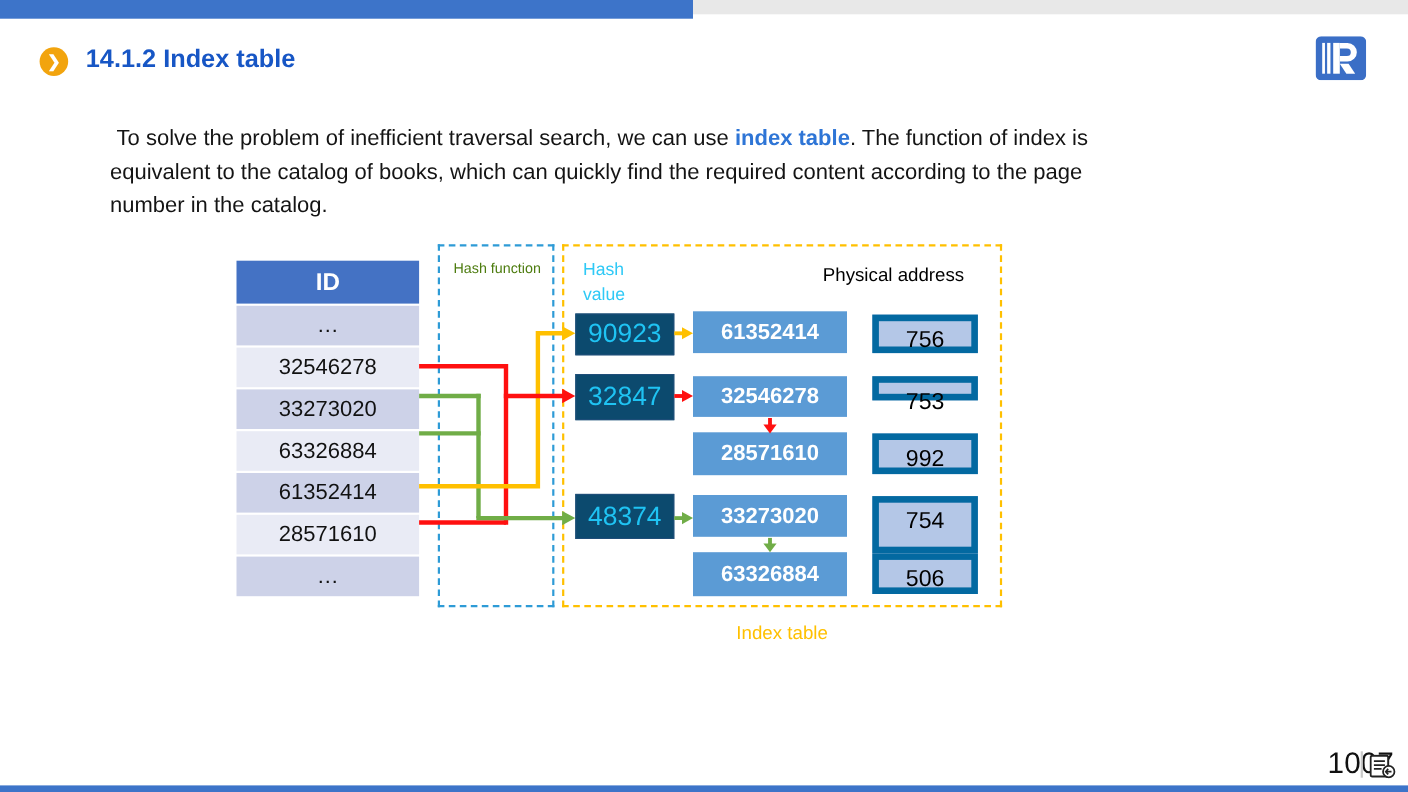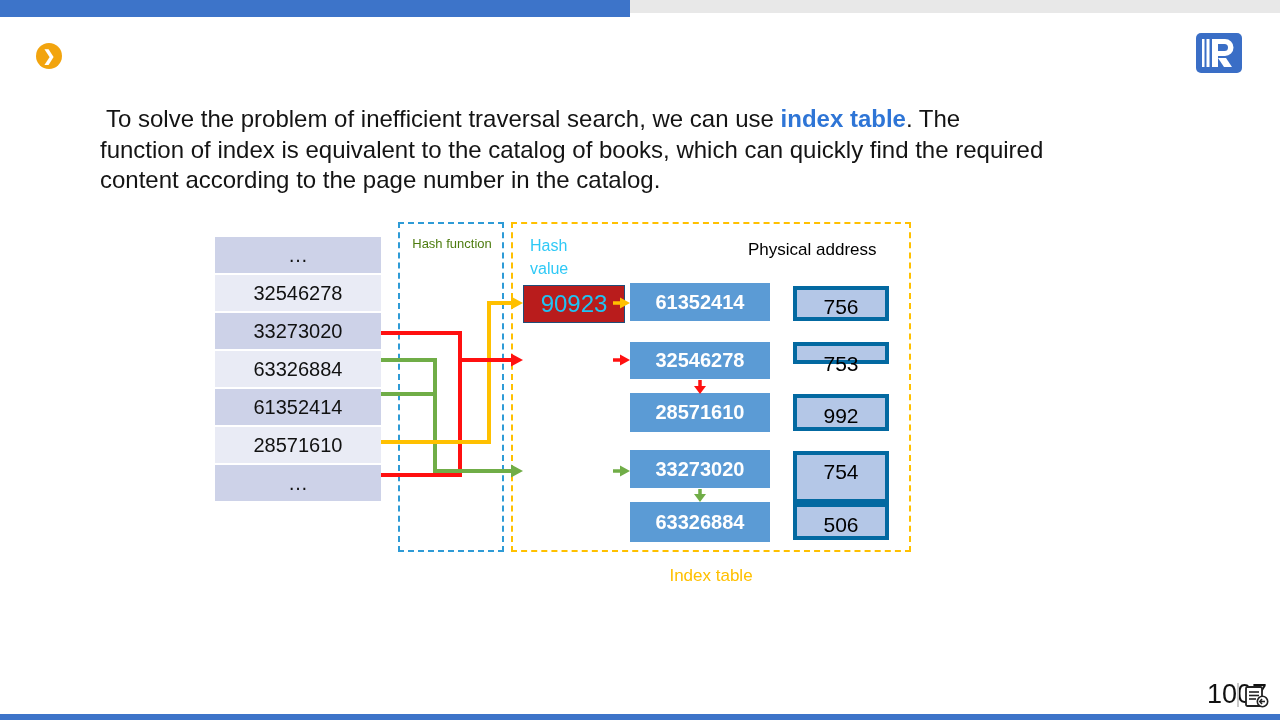--- a/index.html
+++ b/index.html
@@ -12,21 +12,21 @@
   .bar-top-gray{position:absolute;left:630px;top:0;width:650px;height:13px;background:#E8E8E8;}
   .bar-bottom{position:absolute;left:0;top:714px;width:1280px;height:6px;background:#3D74C9;}
 
   
   .bullet{position:absolute;left:36px;top:43px;width:26px;height:26px;border-radius:50%;
           background:#F2A40E;color:#fff;font-weight:bold;font-size:15px;
           display:flex;align-items:center;justify-content:center;}
   .title{position:absolute;left:78px;top:40px;font-size:23px;font-weight:bold;color:#1756C5;}
 
   
-  .para{position:absolute;left:100px;top:80px;width:950px;font-size:24px;line-height:30.5px;
+  .para{position:absolute;left:100px;top:91px;width:950px;font-size:20px;line-height:30.5px;
         color:#141414;text-indent:6px;}
   .para .hl{color:#2E75D6;font-weight:bold;}
 
   
   .idtable{position:absolute;left:215px;top:237px;width:166px;}
   .idhead{height:39px;line-height:39px;margin-bottom:2px;background:#4472C4;color:#fff;
           font-weight:bold;font-size:22px;text-align:center;}
   .idrow{height:36px;line-height:36px;margin-bottom:2px;font-size:20px;color:#111;text-align:center;}
   .idrow.dark{background:#CDD2E8;}
   .idrow.light{background:#E9EBF5;}
@@ -35,76 +35,80 @@
   .hfbox{position:absolute;left:398px;top:222px;width:106px;height:330px;box-sizing:border-box;
          border:2px dashed #2E9BD6;}
   .itbox{position:absolute;left:511px;top:222px;width:400px;height:330px;box-sizing:border-box;
          border:2px dashed #FFC000;}
   .hf-label{position:absolute;left:406px;top:233px;width:92px;font-size:13px;line-height:22.5px;color:#4d7c0f;text-align:center;}
   .hv-label{position:absolute;left:530px;top:235px;width:80px;font-size:16px;line-height:22.5px;color:#2FC9F6;}
   .pa-label{position:absolute;left:748px;top:240px;font-size:17px;color:#000;}
   .caption{position:absolute;left:511px;top:566px;width:400px;text-align:center;font-size:17px;color:#FFC000;}
 
   
-  .hv{position:absolute;left:523px;width:102px;box-sizing:border-box;background:#b91c1c;
+  .hv{position:absolute;left:523px;width:90px;box-sizing:border-box;background:#0c4a6e;
       border:1px solid #1F4E79;color:#1FC3F3;font-size:24px;text-align:center;}
   .rec{position:absolute;left:630px;width:140px;background:#5B9BD5;color:#fff;font-weight:bold;
        font-size:20px;text-align:center;}
   .addr{position:absolute;left:793px;width:96px;box-sizing:border-box;background:#B4C7E7;
-        border:4px solid #0369a1;color:#000;font-size:21px;text-align:center;}
+        border:6px solid #0369a1;color:#000;font-size:21px;text-align:center;}
 
   
   .pagenum{position:absolute;left:1199px;top:679px;width:68px;text-align:right;
            font-size:27px;color:#111;}
   .divider{position:absolute;left:1237px;top:683px;width:2px;height:24px;background:#C9C9C9;}
 
   svg{display:block;}
   .arrows{position:absolute;left:0;top:0;pointer-events:none;}
 </style>
 </head>
 <body>
 
 <div class="slide">
 
   <div class="bar-top-blue"></div>
   <div class="bar-top-gray"></div>
 
   <div class="bullet">
     <span>❯</span>
   </div>
+  <div class="title">14.1.2 Index table</div>
 
   <svg class="abs" style="left:1196px;top:33px" width="46" height="40" viewBox="0 0 46 40">
     <rect width="46" height="40" rx="5" fill="#3A6EC6"></rect>
     <rect x="6" y="6" width="2.5" height="28" fill="#fff"></rect>
     <rect x="10.5" y="6" width="3" height="28" fill="#fff"></rect>
     <rect x="16" y="6" width="6" height="28" fill="#fff"></rect>
     <path d="M22,6 h7 a8.5,8.5 0 0 1 0,17 h-7 v-5 h6.5 a3.5,3.5 0 0 0 0,-7 H22 z" fill="#fff"></path>
     <path d="M22,25 h8 l6,9 h-8 z" fill="#fff"></path>
   </svg>
 
   <p class="para"><span>To solve the problem of inefficient traversal search, we can use </span><span class="hl">index table</span><span>. The function of index is equivalent to the catalog of books, which can quickly find the required content according to the page number in the catalog.</span></p>
 
   <div class="idtable">
+    <div class="idhead">ID</div>
     <div class="idrow dark">…</div>
     <div class="idrow light">32546278</div>
     <div class="idrow dark">33273020</div>
     <div class="idrow light">63326884</div>
     <div class="idrow dark">61352414</div>
     <div class="idrow light">28571610</div>
     <div class="idrow dark">…</div>
   </div>
 
   <div class="hfbox"></div>
   <div class="itbox"></div>
   <div class="hf-label">Hash function</div>
   <div class="hv-label">Hash value</div>
   <div class="pa-label">Physical address</div>
   <div class="caption">Index table</div>
 
   <div class="hv" style="top:285px;height:38px;line-height:36px">90923</div>
+  <div class="hv" style="top:340px;height:42px;line-height:40px">32847</div>
+  <div class="hv" style="top:449px;height:41px;line-height:39px">48374</div>
 
   <div class="rec" style="top:283px;height:38px;line-height:38px">61352414</div>
   <div class="rec" style="top:342px;height:37px;line-height:37px">32546278</div>
   <div class="rec" style="top:393px;height:39px;line-height:39px">28571610</div>
   <div class="rec" style="top:450px;height:38px;line-height:38px">33273020</div>
   <div class="rec" style="top:502px;height:40px;line-height:40px">63326884</div>
 
   <div class="addr" style="top:286px;height:35px;line-height:33px">756</div>
   <div class="addr" style="top:342px;height:22px;line-height:36px">753</div>
   <div class="addr" style="top:394px;height:37px;line-height:35px">992</div>

